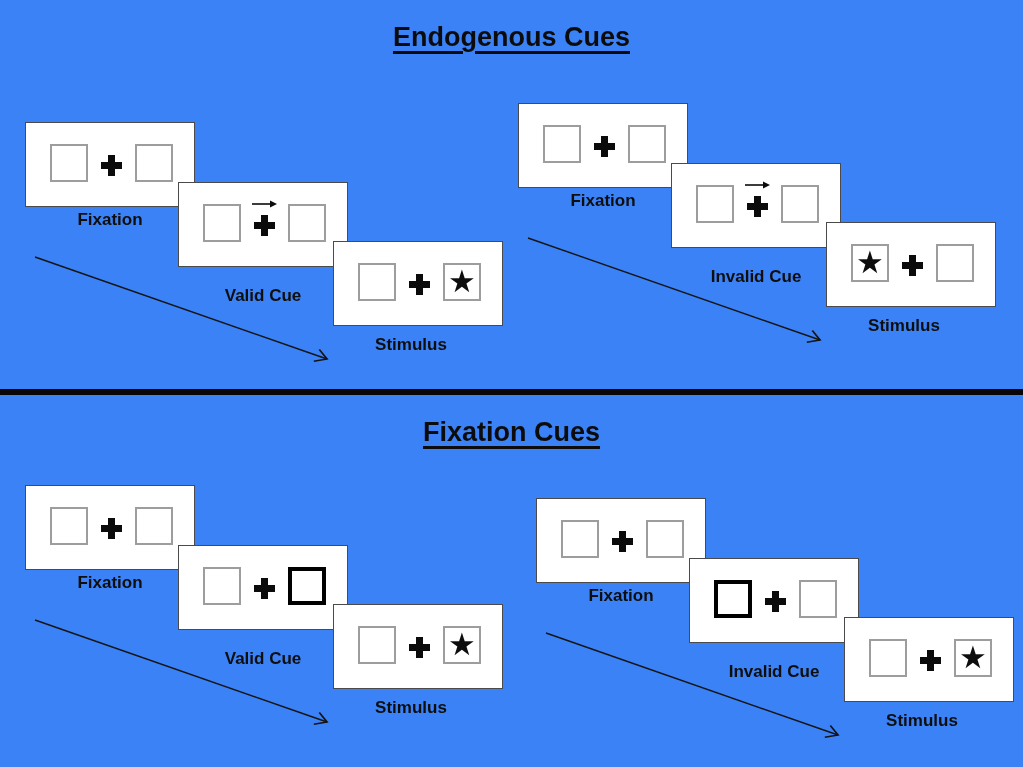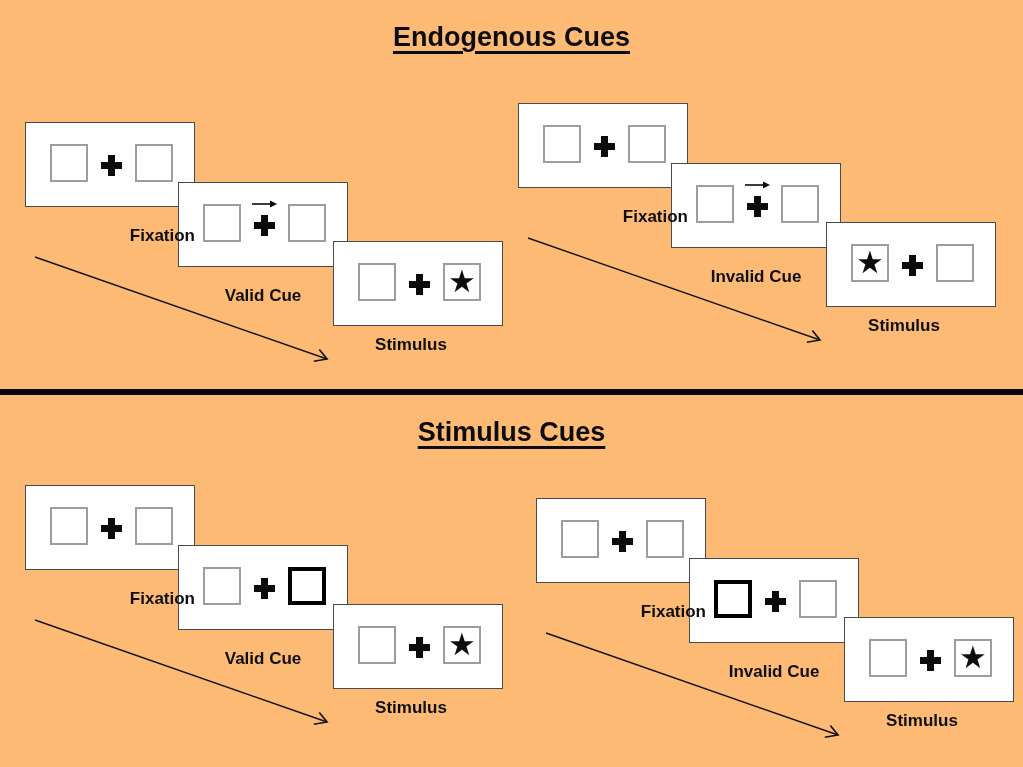--- a/index.html
+++ b/index.html
@@ -1,16 +1,16 @@
 <!DOCTYPE html>
 <html><head>
 <meta charset="utf-8">
 <style>
   html,body{margin:0;padding:0;background:#fff;}
-  .canvas{position:relative;width:1023px;height:767px;background:#fdba74;
+  .canvas{position:relative;width:1023px;height:767px;background:#3b82f6;
           font-family:"Liberation Sans",sans-serif;overflow:hidden;}
 
   .title{position:absolute;left:0;width:100%;text-align:center;
          font-size:27px;font-weight:bold;color:#0c0c0c;}
   .title .ul{text-decoration:underline;text-decoration-thickness:2.5px;text-underline-offset:5px;}
   #title-endo{top:22px;}
   #title-exo{top:417px;}
 
   .divider{position:absolute;left:0;top:389px;width:100%;height:6px;background:#070707;}
 
@@ -21,21 +21,21 @@
   #seq-exo-invalid{left:536px;top:498px;}
 
   .panel{position:absolute;width:170px;height:85px;background:#fff;
          border:1.5px solid #4a4a4a;box-sizing:border-box;}
   .p1{left:0;top:0;z-index:1;}
   .p2{left:153px;top:60px;z-index:2;}
   .p3{left:308px;top:119px;z-index:3;}
 
   .lbl{position:absolute;width:170px;text-align:center;font-weight:bold;
        font-size:17px;color:#0e0e0e;z-index:4;}
-  .l1{left:0;top:104px;text-align:right;}
+  .l1{left:0;top:88px;}
   .l2{left:153px;top:164px;}
   .l3{left:301px;top:213px;}
 
   .sq{position:absolute;top:21px;width:38px;height:38px;background:#fff;
       border:2px solid #9d9d9d;box-sizing:border-box;
       display:flex;align-items:center;justify-content:center;}
   .sq-l{left:24px;}
   .sq-r{left:109px;}
   .sq.cue{border:4px solid #000000;}
 
@@ -143,21 +143,21 @@
           <i class="v"></i>
         </span>
       <span class="sq sq-r"></span>
     </div>
     <div class="lbl l3">Stimulus</div>
   </div>
 
   <div class="divider"></div>
 
   <div class="title" id="title-exo">
-    <span class="ul">Stimulus Cues</span>
+    <span class="ul">Fixation Cues</span>
   </div>
 
   <div class="seq" id="seq-exo-valid">
     <svg class="timeline" width="345" height="140">
       <defs>
         <marker id="m3" viewBox="0 0 14 14" refX="11" refY="7" markerWidth="13" markerHeight="13" orient="auto">
           <polyline points="3,2 11,7 2,12" fill="none" stroke="#141414" stroke-width="1.3"></polyline>
         </marker>
       </defs>
       <line x1="10" y1="10" x2="302" y2="112" stroke="#141414" stroke-width="1.4" marker-end="url(#m3)"></line>

